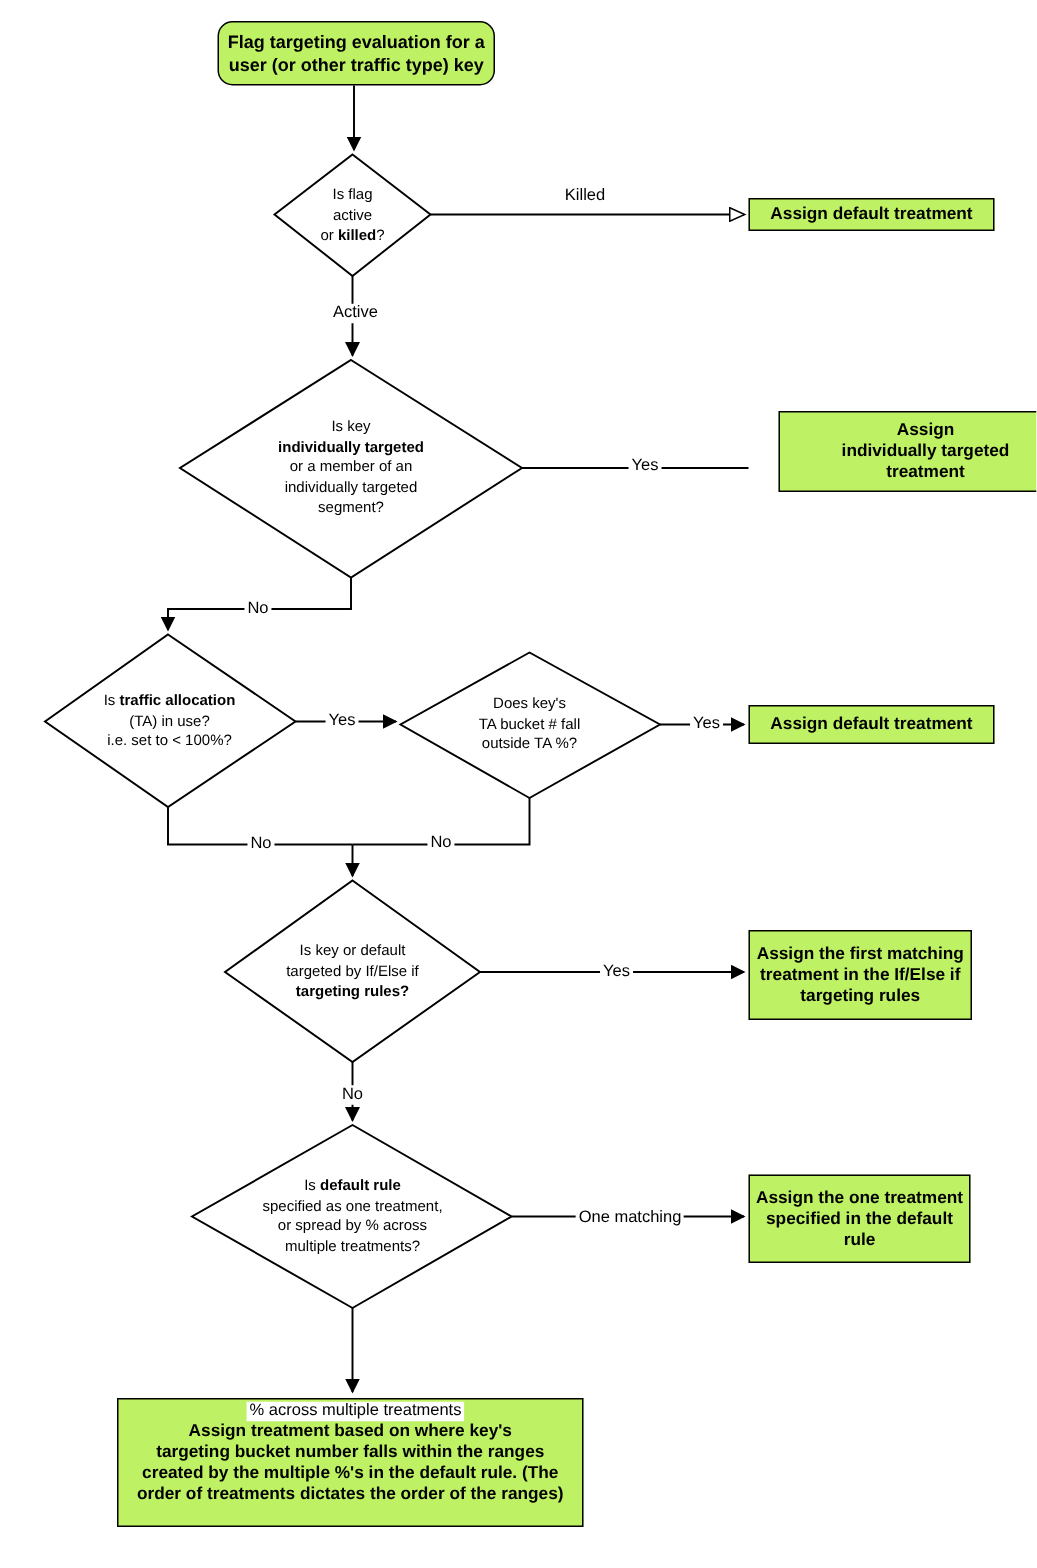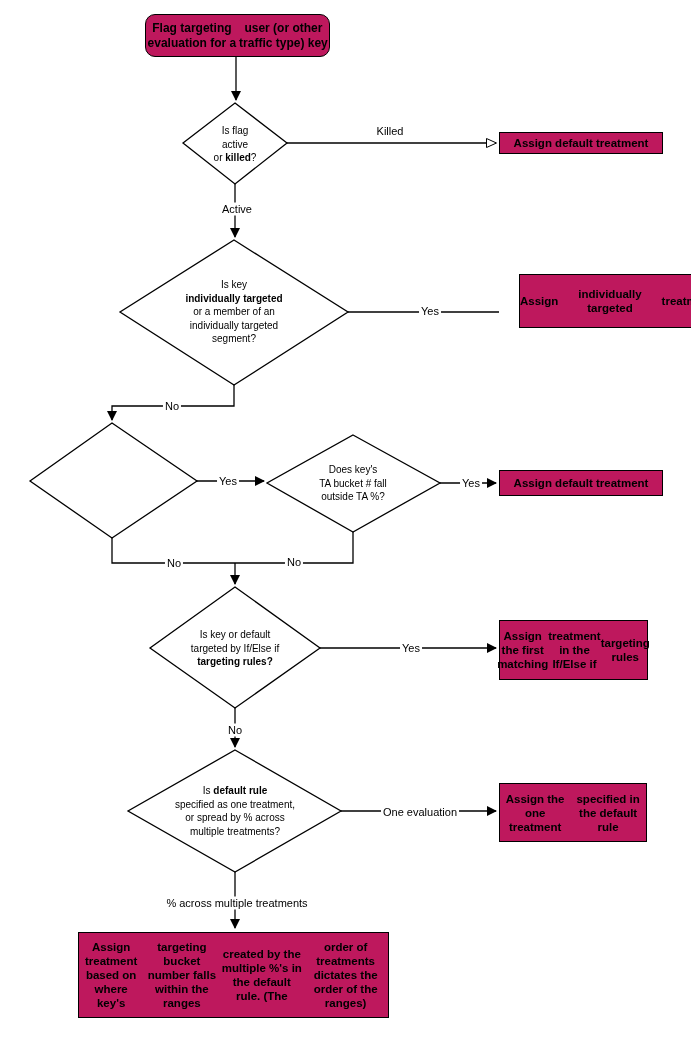--- a/index.html
+++ b/index.html
@@ -10,25 +10,25 @@
     height: 1045px;
     background: #ffffff;
     font-family: "Liberation Sans", "DejaVu Sans", sans-serif;
     color: #000000;
     overflow: hidden;
   }
   #flow-svg { position: absolute; left: 0; top: 0; }
   .node {
     position: absolute;
     display: flex;
-    flex-direction: row;
+    flex-direction: column;
     align-items: center;
     justify-content: center;
     text-align: center;
-    background: #be185d;
+    background: #bef264;
     border: 1.3px solid #000000;
     font-weight: bold;
     font-size: 11.5px;
     line-height: 14px;
   }
   .start-box {
     border-radius: 10px;
     font-size: 12px;
     line-height: 15px;
   }
@@ -108,20 +108,25 @@
   </div>
 
   <div class="dlabel" style="left:234px;top:312px">
     <span class="line">Is key</span>
     <span class="line"><b>individually targeted</b></span>
     <span class="line">or a member of an</span>
     <span class="line">individually targeted</span>
     <span class="line">segment?</span>
   </div>
 
+  <div class="dlabel" style="left:113px;top:481px">
+    <span class="line"><span>Is </span><b>traffic allocation</b></span>
+    <span class="line">(TA) in use?</span>
+    <span class="line">i.e. set to &lt; 100%?</span>
+  </div>
 
   <div class="dlabel" style="left:353px;top:483px">
     <span class="line">Does key's</span>
     <span class="line">TA bucket # fall</span>
     <span class="line">outside TA %?</span>
   </div>
 
   <div class="dlabel" style="left:235px;top:648px">
     <span class="line">Is key or default</span>
     <span class="line">targeted by If/Else if</span>
@@ -166,16 +171,16 @@
   <div class="elbl" style="left:390px;top:131px">Killed</div>
   <div class="elbl" style="left:237px;top:209px">Active</div>
   <div class="elbl" style="left:430px;top:311px">Yes</div>
   <div class="elbl" style="left:172px;top:406px">No</div>
   <div class="elbl" style="left:228px;top:481px">Yes</div>
   <div class="elbl" style="left:471px;top:483px">Yes</div>
   <div class="elbl" style="left:174px;top:563px">No</div>
   <div class="elbl" style="left:294px;top:562px">No</div>
   <div class="elbl" style="left:411px;top:648px">Yes</div>
   <div class="elbl" style="left:235px;top:730px">No</div>
-  <div class="elbl" style="left:420px;top:812px">One evaluation</div>
-  <div class="elbl" style="left:237px;top:903px">% across multiple treatments</div>
+  <div class="elbl" style="left:420px;top:812px">One matching</div>
+  <div class="elbl" style="left:237px;top:941px">% across multiple treatments</div>
 
 </div>
 
 </body></html>

